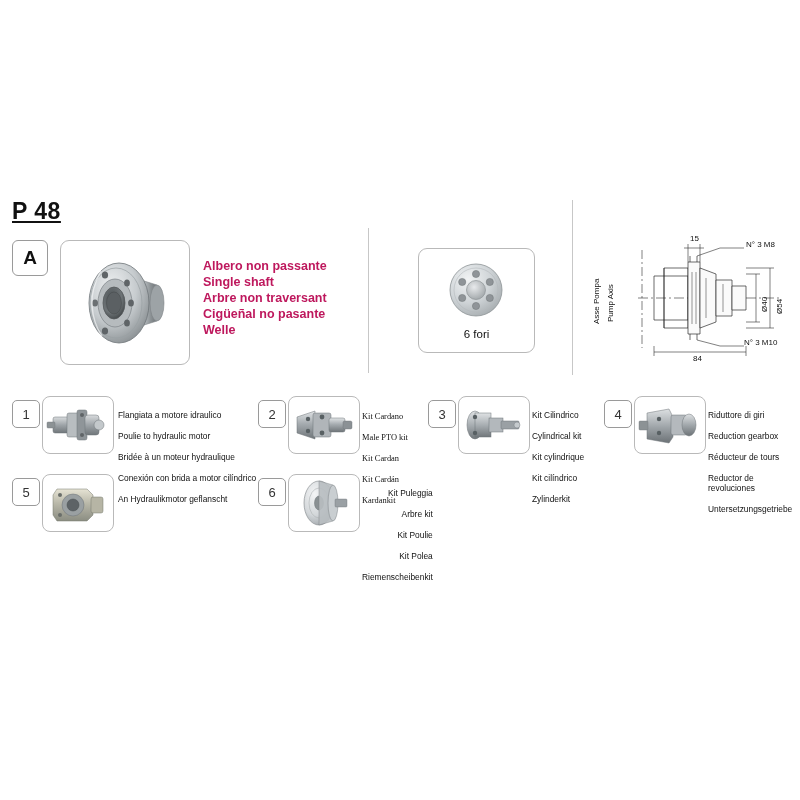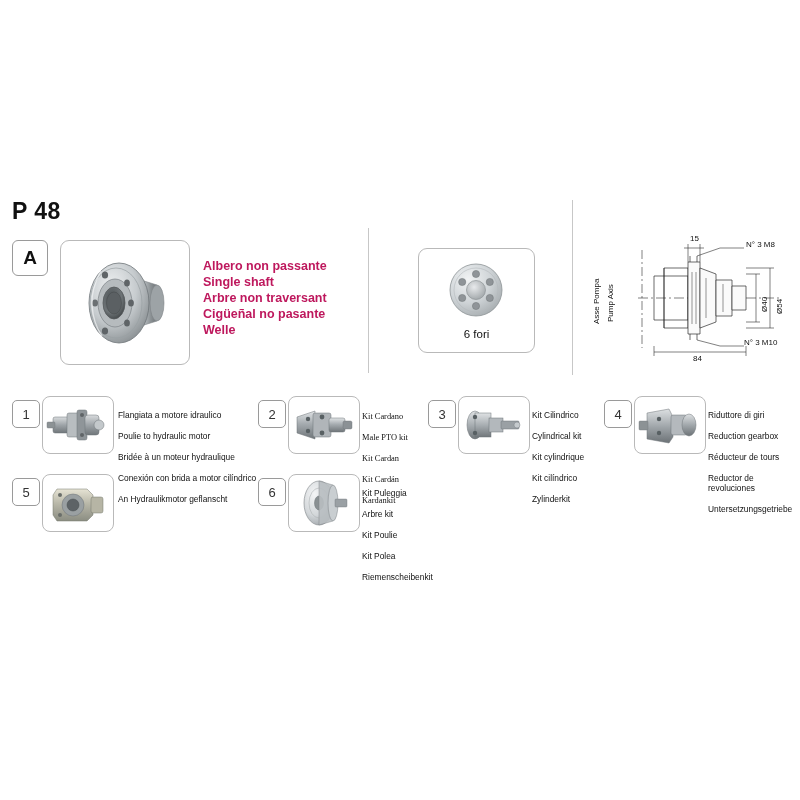--- a/index.html
+++ b/index.html
@@ -23,20 +23,21 @@
 
   
   .page-title {
     position: absolute;
     left: 12px;
     top: 198px;
     font-size: 23px;
     font-weight: bold;
     letter-spacing: 0.5px;
     color: #111;
+    text-decoration: underline;
   }
 
   
   .badge-a {
     position: absolute;
     left: 12px;
     top: 240px;
     width: 34px;
     height: 34px;
     border: 1px solid #9a9a9a;
@@ -452,21 +453,21 @@
         </radialGradient>
       </defs>
       <ellipse cx="30" cy="28" rx="15" ry="22" fill="url(#g6a)" stroke="#7d8386" stroke-width="0.6"></ellipse>
       <ellipse cx="30" cy="28" rx="10" ry="15" fill="none" stroke="#aeb3b6" stroke-width="0.6"></ellipse>
       <ellipse cx="30" cy="28" rx="4.5" ry="7" fill="#8a9093" stroke="#6e7478" stroke-width="0.5"></ellipse>
       <path d="M30 6 L44 10 L44 46 L30 50 Z" fill="#b9bec1" stroke="#7d8386" stroke-width="0.5" opacity="0.9"></path>
       <ellipse cx="44" cy="28" rx="5" ry="18" fill="#c9ced1" stroke="#7d8386" stroke-width="0.5"></ellipse>
       <rect x="46" y="24" width="12" height="8" rx="1" fill="#9aa0a4" stroke="#6e7478" stroke-width="0.4"></rect>
     </svg>
   </div>
-  <div class="opt-text" style="left:362px; top:478px;">
+  <div class="opt-text" style="left:362px; top:478px;text-align:right;">
     <div>Kit Puleggia</div>
     <div>Arbre kit</div>
     <div>Kit Poulie</div>
     <div>Kit Polea</div>
     <div>Riemenscheibenkit</div>
   </div>
 
 </div>
 
 </body></html>

